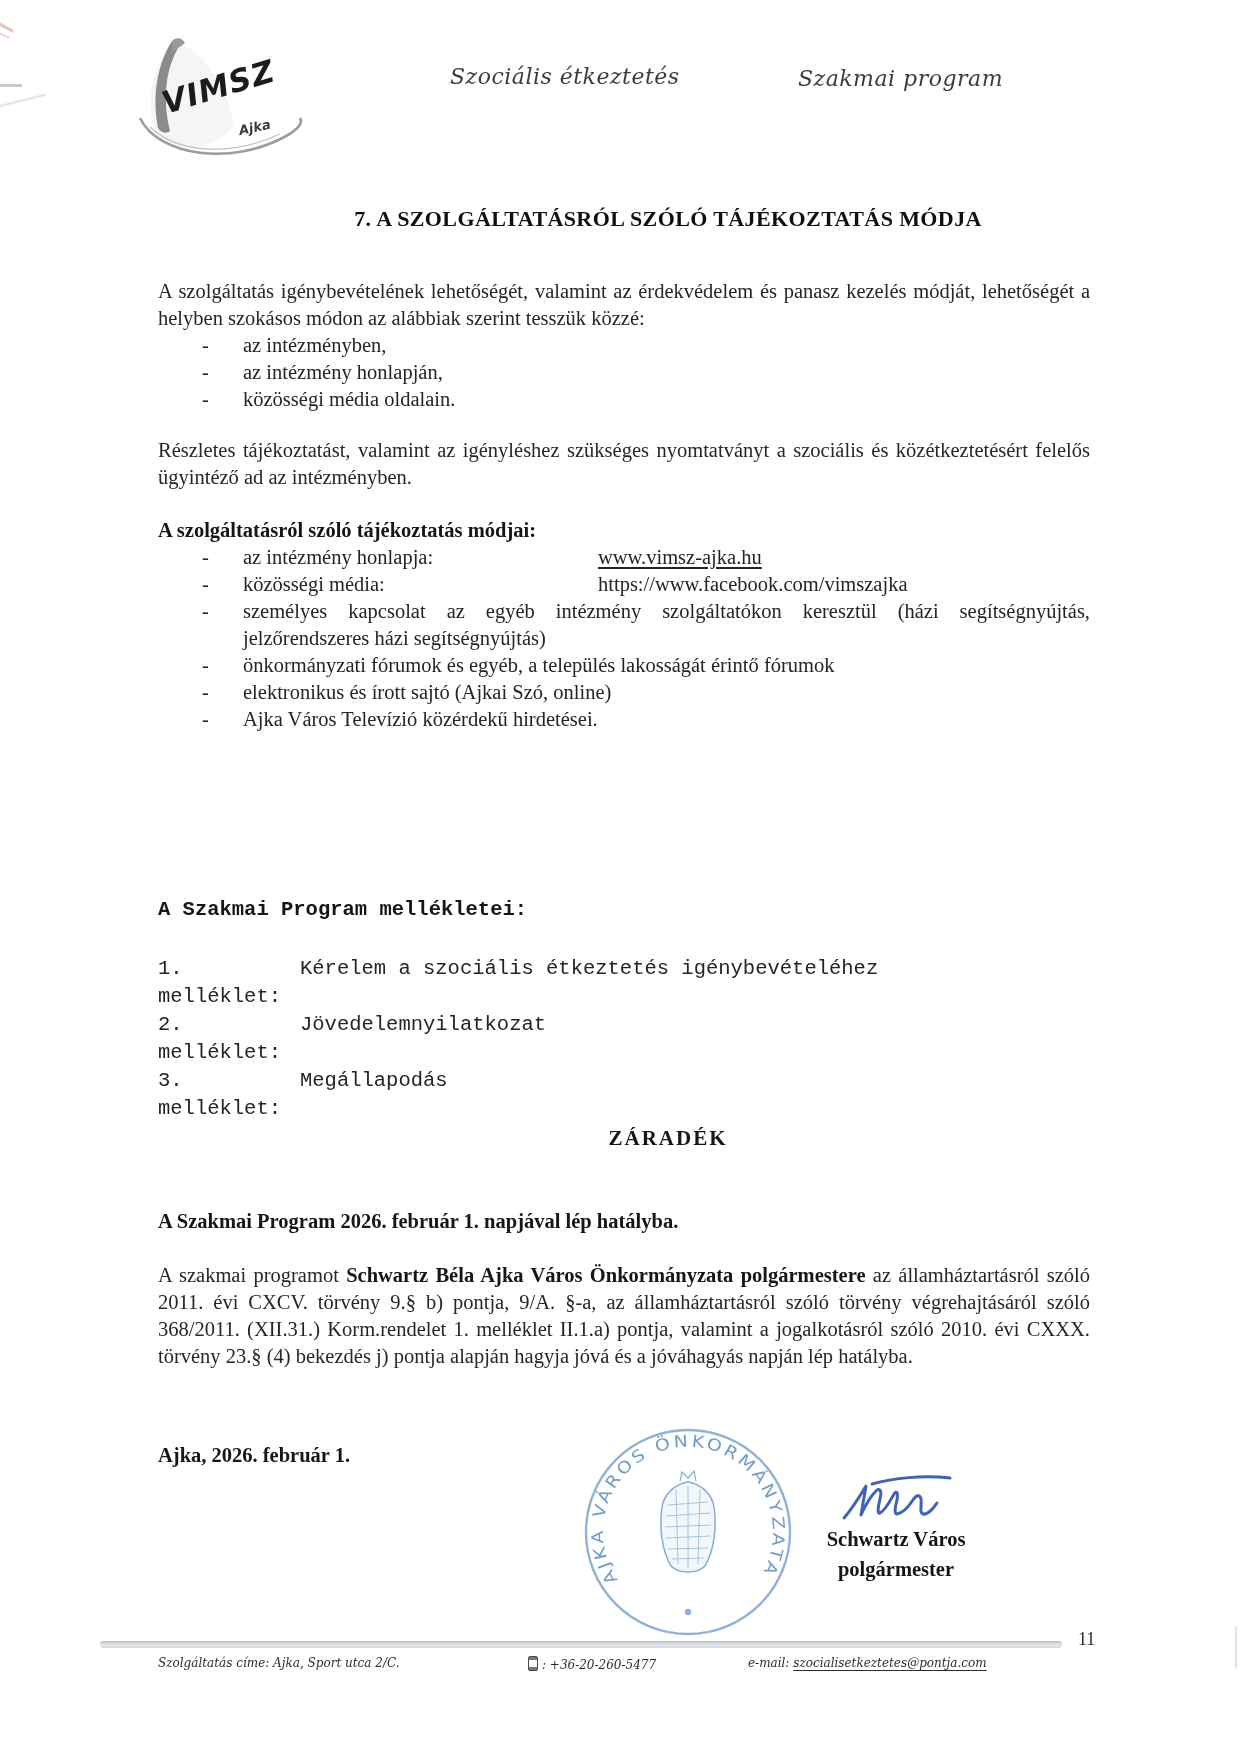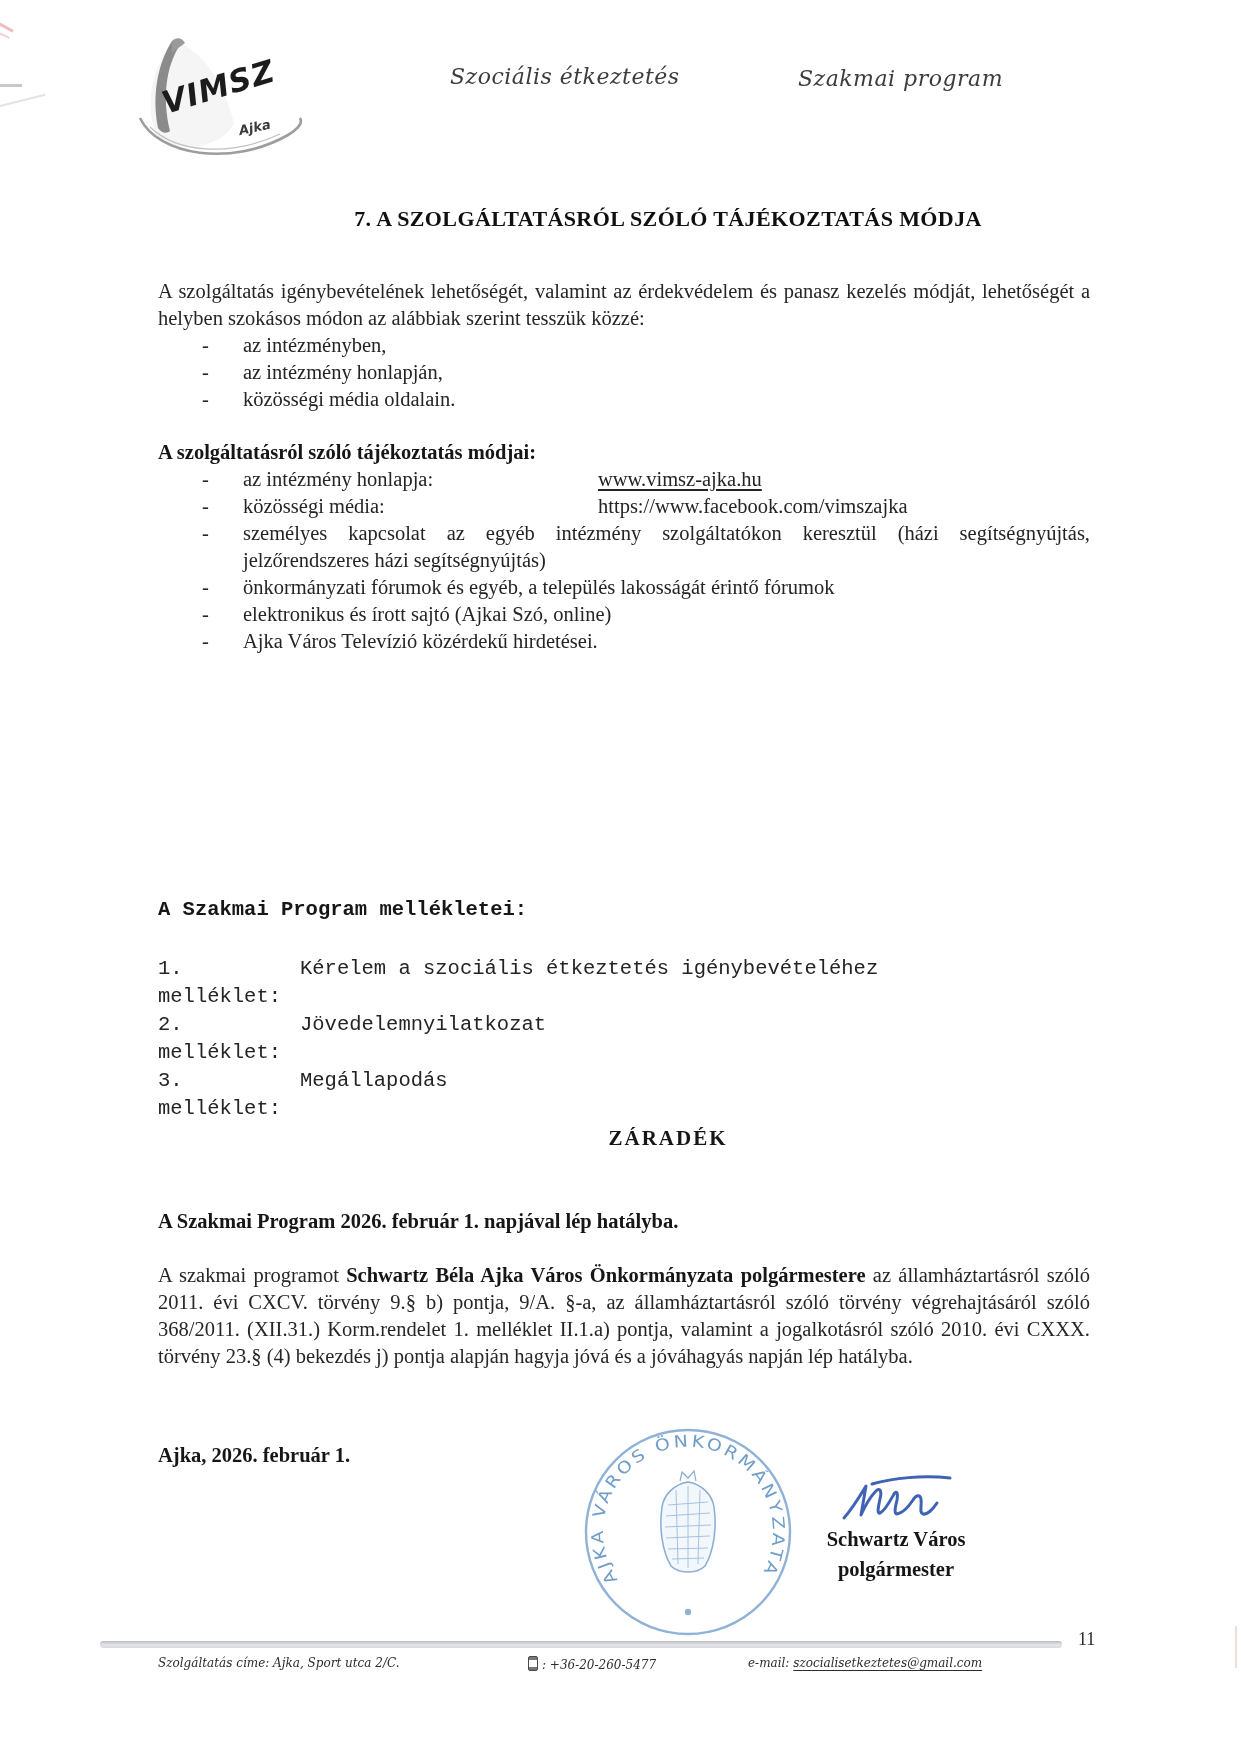--- a/index.html
+++ b/index.html
@@ -149,20 +149,21 @@
     <div class="li">
       <span class="dash">-</span>
       <span class="text">az intézmény honlapján,</span>
     </div>
     <div class="li">
       <span class="dash">-</span>
       <span class="text">közösségi média oldalain.</span>
     </div>
   </div>
 
+  <p class="body-text mt24" style="margin-bottom:0;">Részletes tájékoztatást, valamint az igényléshez szükséges nyomtatványt a szociális és közétkeztetésért felelős ügyintéző ad az intézményben.</p>
 
   <div class="bold-heading mt26">A szolgáltatásról szóló tájékoztatás módjai:</div>
 
   <div>
     <div class="li li2">
       <span class="dash">-</span>
       <span class="label">az intézmény honlapja:</span>
       <span class="text u">www.vimsz-ajka.hu</span>
     </div>
     <div class="li li2">
@@ -258,14 +259,14 @@
 <div class="abs page-number">11</div>
 
 <div class="abs footer-text ft-address">Szolgáltatás címe: Ajka, Sport utca 2/C.</div>
 
 <div class="abs footer-text ft-phone">
   <span class="phone-glyph"></span><span>: +36-20-260-5477</span>
 </div>
 
 <div class="abs footer-text ft-email">
   <span>e-mail:</span>
-  <span class="u">szocialisetkeztetes@gmail.com</span>
+  <span class="u">szocialisetkeztetes@pontja.com</span>
 </div>
 
 </body></html>

